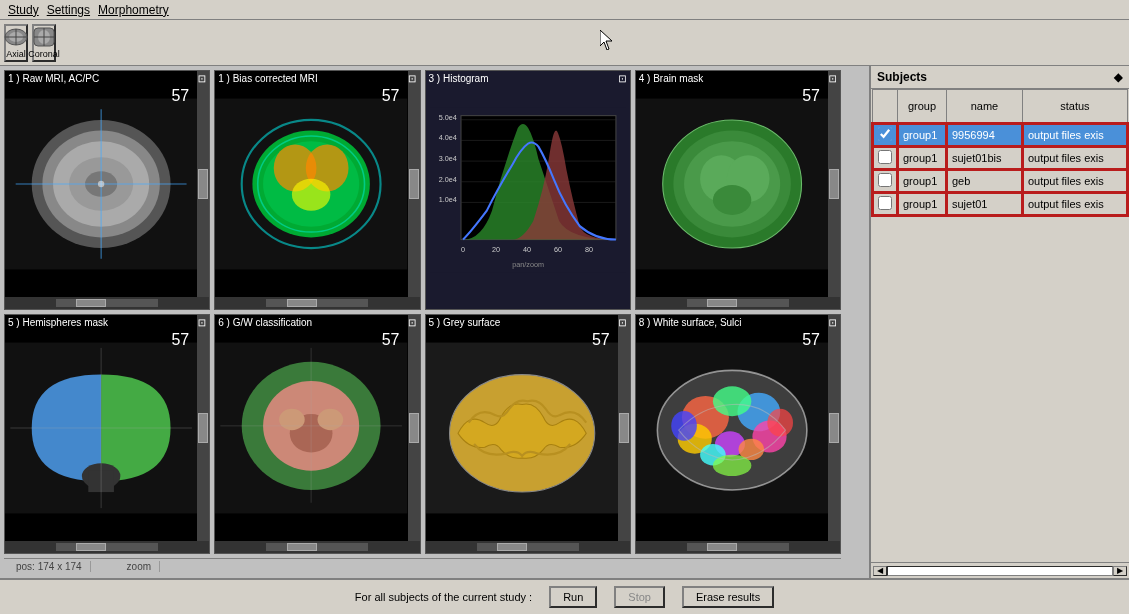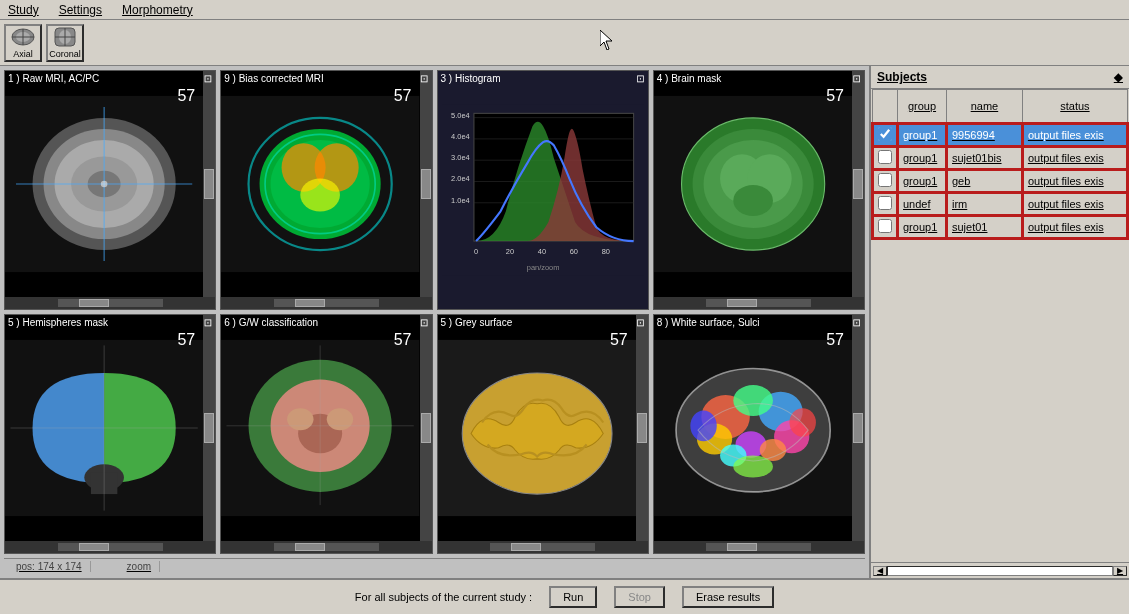--- a/index.html
+++ b/index.html
@@ -14,21 +14,21 @@
       flex-direction: column;
     }
 
     
     .menu-bar {
       background: #d4d0c8;
       border-bottom: 1px solid #808080;
       padding: 2px 4px;
       display: flex;
       align-items: center;
-      gap: 12px;
+      gap: 0;
       height: 20px;
     }
     .menu-item {
       font-size: 12px;
       color: #000;
       cursor: pointer;
       padding: 0 4px;
       text-decoration: underline;
     }
 
@@ -36,42 +36,41 @@
     .toolbar {
       background: #d4d0c8;
       border-bottom: 1px solid #808080;
       padding: 2px 4px;
       display: flex;
       align-items: center;
       gap: 4px;
       height: 46px;
     }
     .toolbar-btn {
-      width: 38px;
+      width: 24px;
       height: 38px;
       background: #d4d0c8;
       border: 2px outset #808080;
       display: flex;
       align-items: center;
       justify-content: center;
       cursor: pointer;
       flex-direction: column;
     }
     .toolbar-label {
       font-size: 9px;
       color: #000;
       margin-top: 1px;
     }
 
     
     .main-content {
       display: flex;
       flex: 1;
       overflow: hidden;
-      text-decoration: underline;
     }
 
     
     .image-panel {
       flex: 1;
       background: #c0c0c0;
       display: flex;
       flex-direction: column;
       padding: 4px;
       gap: 4px;
@@ -181,20 +180,21 @@
       margin-left: 20%;
     }
 
     
     .subjects-panel {
       width: 260px;
       background: #d4d0c8;
       border-left: 2px solid #808080;
       display: flex;
       flex-direction: column;
+      margin-left: 24px;
     }
 
     .subjects-header {
       display: flex;
       justify-content: space-between;
       align-items: center;
       padding: 4px 6px;
       background: #d4d0c8;
       border-bottom: 1px solid #808080;
     }
@@ -398,21 +398,21 @@
         </div>
         <div class="cell-bottom-bar">
           <div class="scrollbar-h">
             <div class="scrollbar-h-thumb"></div>
           </div>
         </div>
       </div>
 
       <div class="image-cell">
         <div class="image-cell-header">
-          <span class="image-cell-title">9 ) Bias corrected MRI</span>
+          <span class="image-cell-title">1 ) Bias corrected MRI</span>
           <button class="image-cell-icon">⊡</button>
         </div>
         <span class="image-cell-number">57</span>
         <div class="image-body">
           <div class="brain-canvas">
             <svg viewBox="0 0 180 160" xmlns="http://www.w3.org/2000/svg">
               <rect width="180" height="160" fill="#111"></rect>
               <ellipse cx="90" cy="80" rx="65" ry="60" fill="#111"></ellipse>
               <ellipse cx="90" cy="80" rx="55" ry="50" fill="#0a3"></ellipse>
               <ellipse cx="90" cy="80" rx="45" ry="40" fill="#0b4"></ellipse>
@@ -683,26 +683,20 @@
               <td>output files exis</td>
             </tr>
             <tr>
               <td class="col-checkbox"><input type="checkbox" class="row-checkbox" style=""></td>
               <td>group1</td>
               <td>geb</td>
               <td>output files exis</td>
             </tr>
             <tr>
               <td class="col-checkbox"><input type="checkbox" class="row-checkbox" style=""></td>
-              <td>undef</td>
-              <td>irm</td>
-              <td>output files exis</td>
-            </tr>
-            <tr>
-              <td class="col-checkbox"><input type="checkbox" class="row-checkbox" style=""></td>
               <td>group1</td>
               <td>sujet01</td>
               <td>output files exis</td>
             </tr>
           </tbody>
       </table>
     </div>
 
     <div class="subjects-scrollbar">
       <div class="h-scroll-btn">◀</div>

